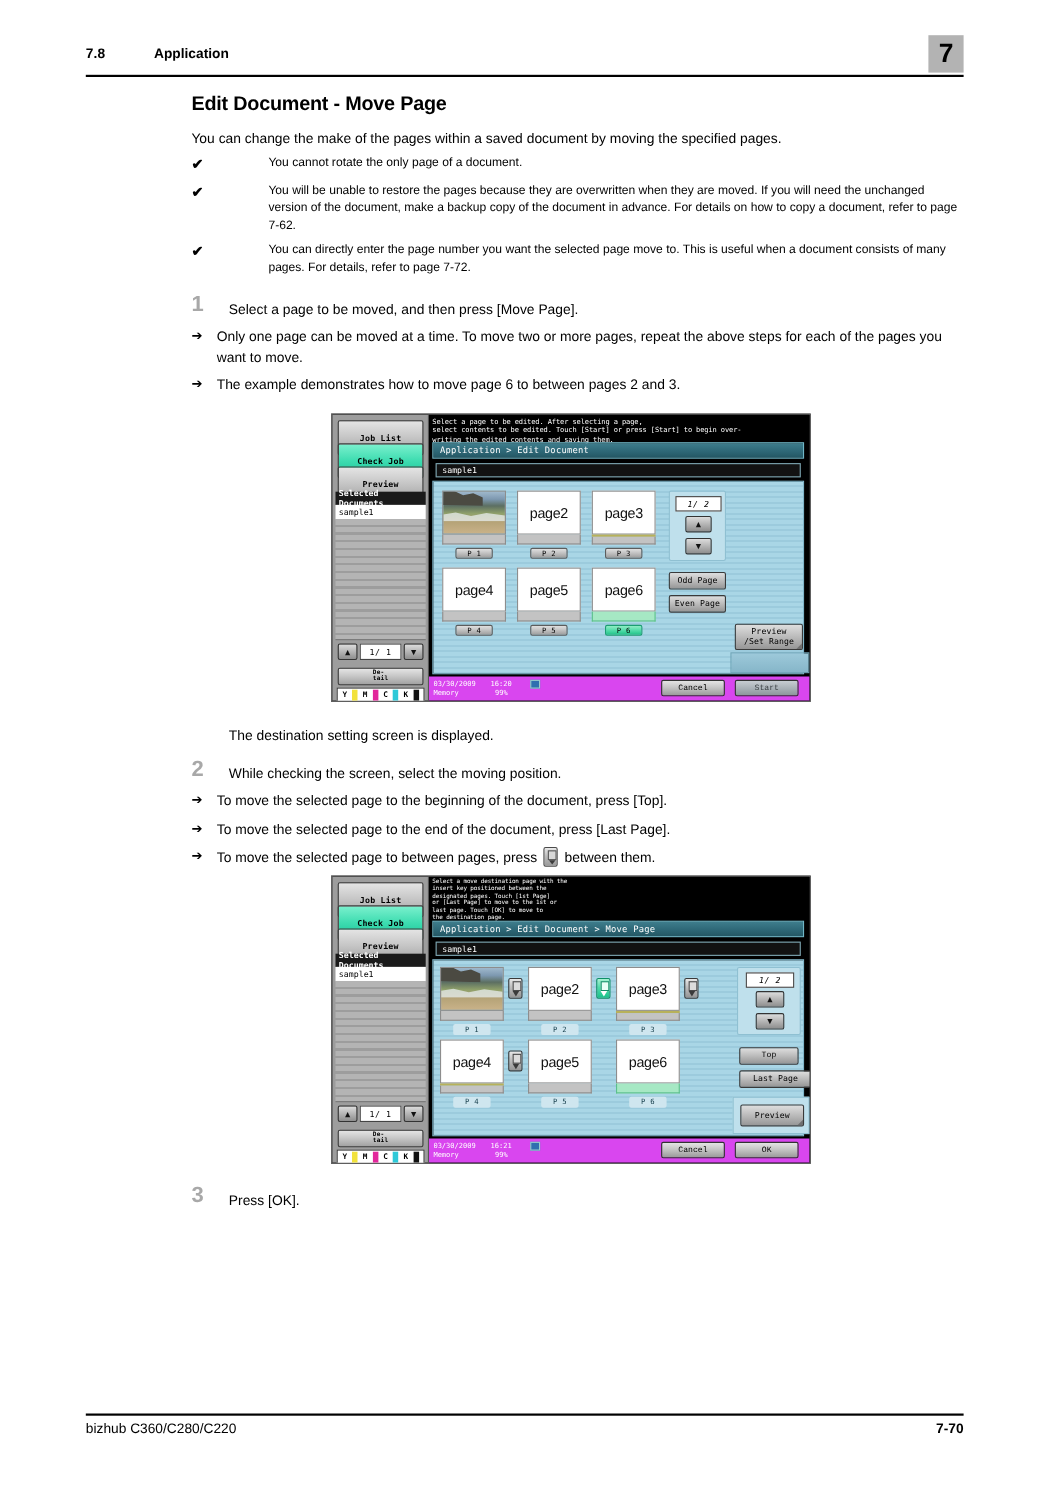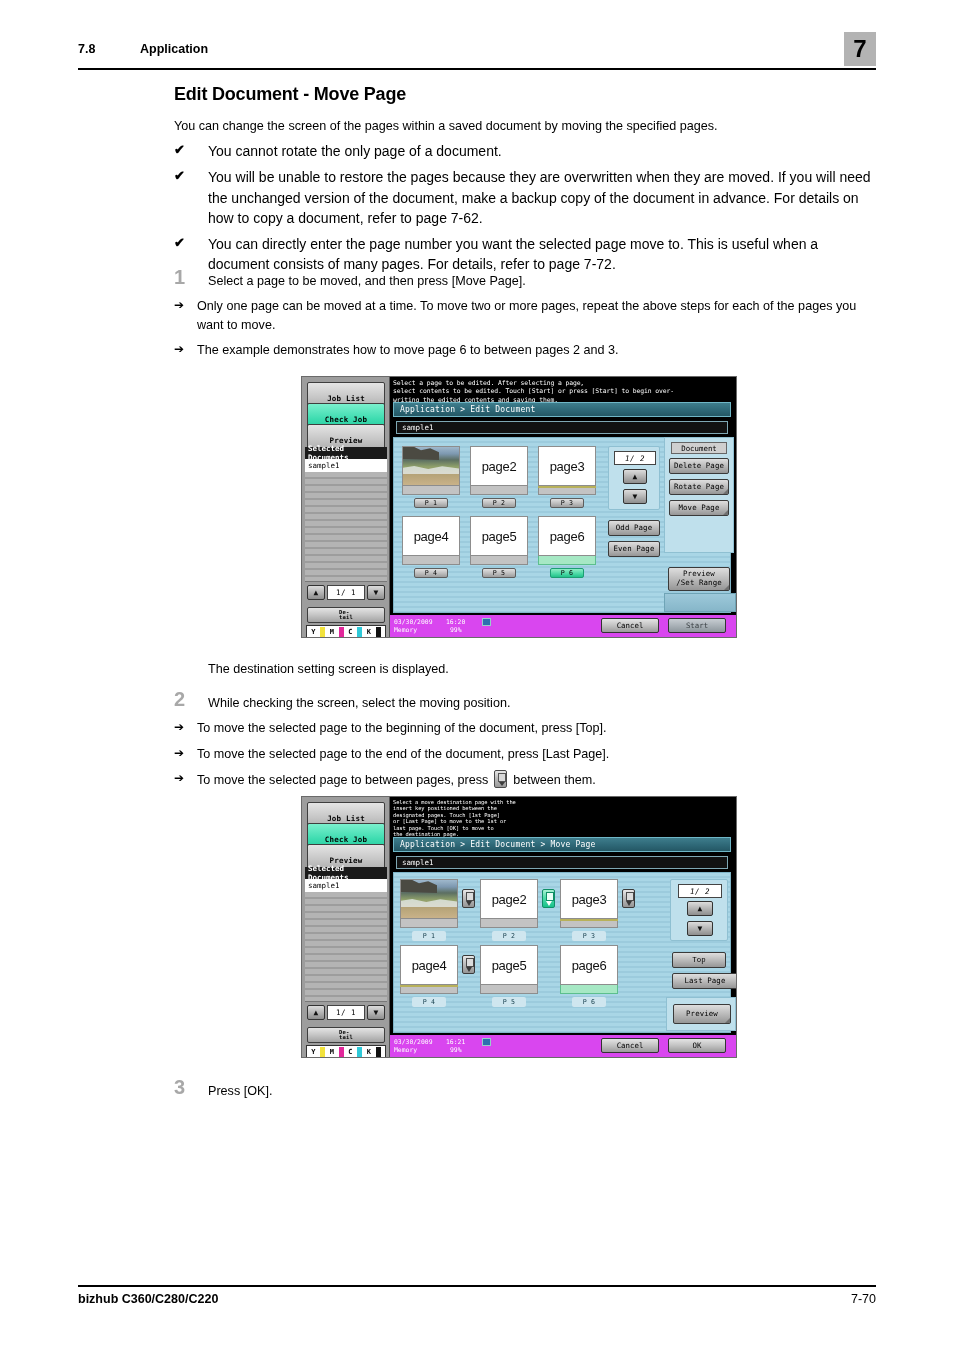--- a/index.html
+++ b/index.html
@@ -24,21 +24,21 @@
   }
   .rule-top { position:absolute; left:78px; top:68px; width:798px; height:2px; background:#000; }
 
   
   .title { position:absolute; left:174px; top:84px; font-size:18px; font-weight:bold; letter-spacing:-.2px; }
   .intro { position:absolute; left:174px; top:117px; width:700px; font-size:12.6px; line-height:1.45; }
 
   .checks { position:absolute; left:174px; top:141px; width:700px; }
   .check-row { display:flex; margin-bottom:6px; }
   .check-mark { width:34px; flex:0 0 34px; font-size:13px; font-weight:bold; line-height:1.45; }
-  .check-txt { flex:1; font-size:14px; line-height:1.45; }
+  .check-txt { flex:1; font-size:11px; line-height:1.45;margin-left:36px; }
 
   .step { position:absolute; width:700px; left:174px; }
   .step-num {
     position:absolute; left:0; top:-5px; width:22px;
     font-size:20px; font-weight:bold; color:#a8a8a8; line-height:1;
   }
   .step-body { margin-left:34px; font-size:12.6px; line-height:1.45; }
   .sub { display:flex; margin-top:7px; }
   .sub-arrow { flex:0 0 23px; font-size:12px; line-height:1.45; }
   .sub-txt { flex:1; font-size:12.6px; line-height:1.45; }
@@ -185,21 +185,21 @@
     font-size:7.4px; display:flex; align-items:center; justify-content:center; color:#000;
   }
   .statusbar {
     position:absolute; left:0; right:0; bottom:0; height:22px; background:#d946ef; color:#fff;
   }
   .st-txt { position:absolute; font-size:6.4px; line-height:1.25; white-space:pre-line; }
   .netico { position:absolute; width:9px; height:8px; background:#2f6fb0; border:1px solid #9cc; }
   .botbtn {
     position:absolute; width:58px; height:15px; border:1px solid #333; border-radius:2px;
     background:linear-gradient(180deg,#e4e4e4 0%,#c2c2c2 50%,#9b9b9b 100%);
-    font-size:7.4px; display:flex; align-items:center; justify-content:center; color:#000;
+    font-size:7.4px; display:flex; align-items:center; justify-content:center; color:#000;font-family:Liberation Mono, monospace;
   }
   .botbtn.dim { background:linear-gradient(180deg,#c7cdd2 0%,#aab2b8 50%,#8d969c 100%); color:#3b4145; }
   .botbar {
     position:absolute; height:19px;
     background:linear-gradient(180deg,#9dc9da 0%,#86b6c9 100%); border:1px solid #6fa4b6;
   }
 
   .insk {
     position:absolute; width:13px; height:19px; border:1px solid #3a3a3a; border-radius:2px;
     background:linear-gradient(180deg,#e8e8e8 0%,#c0c0c0 42%,#959595 100%);
@@ -212,35 +212,35 @@
     content:""; position:absolute; left:3px; top:11px;
     border-left:3.5px solid transparent; border-right:3.5px solid transparent;
     border-top:5px solid #3a3a3a;
   }
   .insk.on { background:linear-gradient(180deg,#a9f2d2 0%,#4fdca8 45%,#18c18a 100%); border-color:#0f8f66; }
   .insk.on::after{ border-top-color:#ffffff; }
   .insk.on::before{ background:#eafff6; border-color:#0f8f66; }
 
   
   .rule-bot { position:absolute; left:78px; top:1285px; width:798px; height:2px; background:#000; }
-  .foot-left { position:absolute; left:78px; top:1292px; font-size:12.5px; font-weight:bold; }
-  .foot-right { position:absolute; right:78px; top:1292px; font-size:12.5px; font-weight:normal; }
+  .foot-left { position:absolute; left:78px; top:1292px; font-size:12.5px; font-weight:normal; }
+  .foot-right { position:absolute; right:78px; top:1292px; font-size:12.5px; font-weight:bold; }
 </style>
 </head>
 <body>
 
 <div class="pg-header">
   <div class="sec-num">7.8</div>
   <div class="sec-name">Application</div>
   <div class="chap-box">7</div>
 </div>
 <div class="rule-top"></div>
 
 <div class="title">Edit Document - Move Page</div>
-<div class="intro">You can change the screen of the pages within a saved document by moving the specified pages.</div>
+<div class="intro">You can change the make of the pages within a saved document by moving the specified pages.</div>
 
 <div class="checks">
   <div class="check-row">
     <div class="check-mark">✔</div>
     <div class="check-txt">You cannot rotate the only page of a document.</div>
   </div>
   <div class="check-row">
     <div class="check-mark">✔</div>
     <div class="check-txt">You will be unable to restore the pages because they are overwritten when they are moved. If you will need the unchanged version of the document, make a backup copy of the document in advance. For details on how to copy a document, refer to page 7-62.</div>
   </div>
@@ -334,26 +334,20 @@
       <div class="navbox" style="left:214px; top:8px; width:52px; height:64px;">
         <div class="pgbox" style="left:5px; top:4px; width:42px; height:14px;">1/   2</div>
         <div class="arrbtn" style="left:14px; top:22px; width:24px; height:15px;">▲</div>
         <div class="arrbtn" style="left:14px; top:42px; width:24px; height:15px;">▼</div>
       </div>
 
       <div class="rbtn" style="left:214px; top:82px; width:52px; height:16px;">Odd Page</div>
       <div class="rbtn" style="left:214px; top:103px; width:52px; height:16px;">Even Page</div>
     </div>
 
-    <div class="rsec" style="left:274px; top:60px; width:70px; height:116px;">
-      <div class="rhdr" style="left:6px; top:4px; width:56px; height:12px;">Document</div>
-      <div class="rbtn" style="left:4px; top:20px; width:60px; height:16px;">Delete Page</div>
-      <div class="rbtn corner" style="left:4px; top:41px; width:60px; height:16px;">Rotate Page</div>
-      <div class="rbtn corner" style="left:4px; top:62px; width:60px; height:16px;">Move Page</div>
-    </div>
     <div class="rbtn corner" style="left:278px; top:190px; width:62px; height:24px; white-space:pre-line;">Preview
 /Set Range</div>
 
     <div class="botbar" style="left:274px; top:216px; width:72px;"></div>
 
     <div class="statusbar">
       <div class="st-txt" style="left:4px; top:3px;">03/30/2009</div>
       <div class="st-txt" style="left:4px; top:11px;">Memory</div>
       <div class="st-txt" style="left:56px; top:3px;">16:20</div>
       <div class="st-txt" style="left:60px; top:11px;">99%</div>

